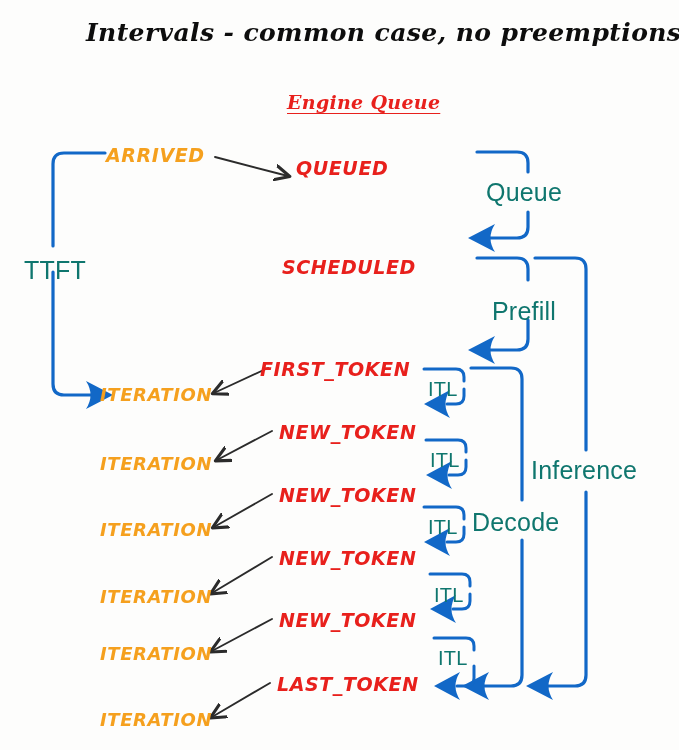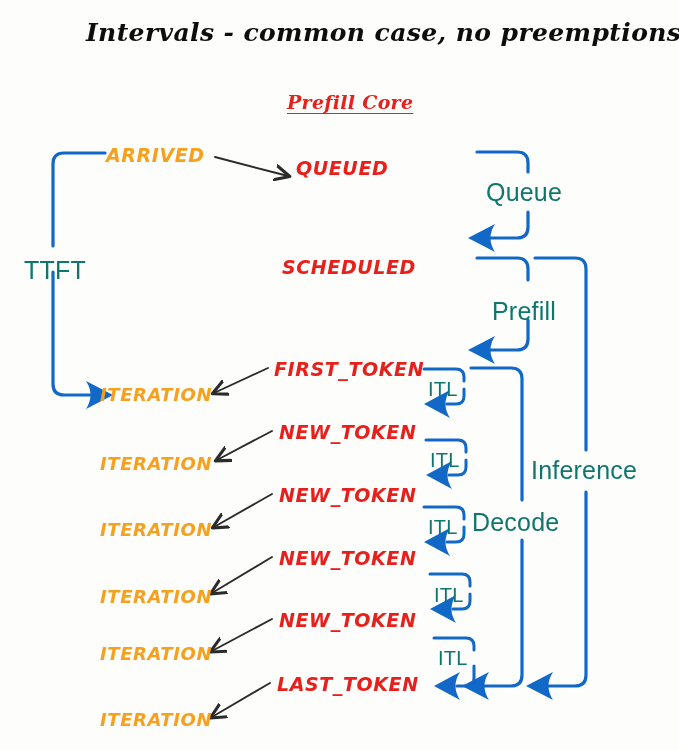--- a/index.html
+++ b/index.html
@@ -157,33 +157,33 @@
       <path d="M450,390 L424,404 L450,418 Q441,404 450,390 Z"></path>
       <path d="M452,461 L426,475 L452,489 Q443,475 452,461 Z"></path>
       <path d="M450,528 L424,542 L450,556 Q441,542 450,528 Z"></path>
       <path d="M456,595 L430,609 L456,623 Q447,609 456,595 Z"></path>
       <path d="M460,672 L434,686 L460,700 Q451,686 460,672 Z"></path>
     </g>
   </svg>
 
   <div class="lbl title" style="left:86px; top:20px;">Intervals - common case, no preemptions</div>
 
-  <div class="lbl colhead engine" style="left:287px; top:93px;">Prefill Core</div>
+  <div class="lbl colhead engine" style="left:287px; top:93px;">Engine Queue</div>
 
   <div class="lbl state orange" style="left:106px; top:146px;">ARRIVED</div>
   <div class="lbl state orange small" style="left:100px; top:386px;">ITERATION</div>
   <div class="lbl state orange small" style="left:100px; top:455px;">ITERATION</div>
   <div class="lbl state orange small" style="left:100px; top:521px;">ITERATION</div>
   <div class="lbl state orange small" style="left:100px; top:588px;">ITERATION</div>
   <div class="lbl state orange small" style="left:100px; top:645px;">ITERATION</div>
   <div class="lbl state orange small" style="left:100px; top:711px;">ITERATION</div>
 
   <div class="lbl state red" style="left:296px; top:159px;">QUEUED</div>
   <div class="lbl state red" style="left:282px; top:258px;">SCHEDULED</div>
-  <div class="lbl state red" style="left:274px; top:360px;">FIRST_TOKEN</div>
+  <div class="lbl state red" style="left:260px; top:360px;">FIRST_TOKEN</div>
   <div class="lbl state red" style="left:279px; top:423px;">NEW_TOKEN</div>
   <div class="lbl state red" style="left:279px; top:486px;">NEW_TOKEN</div>
   <div class="lbl state red" style="left:279px; top:549px;">NEW_TOKEN</div>
   <div class="lbl state red" style="left:279px; top:611px;">NEW_TOKEN</div>
   <div class="lbl state red" style="left:277px; top:675px;">LAST_TOKEN</div>
 
   <div class="lbl bluelbl big" style="left:24px; top:258px;">TTFT</div>
   <div class="lbl bluelbl big" style="left:486px; top:180px;">Queue</div>
   <div class="lbl bluelbl big" style="left:492px; top:299px;">Prefill</div>
   <div class="lbl bluelbl big" style="left:531px; top:458px;">Inference</div>

